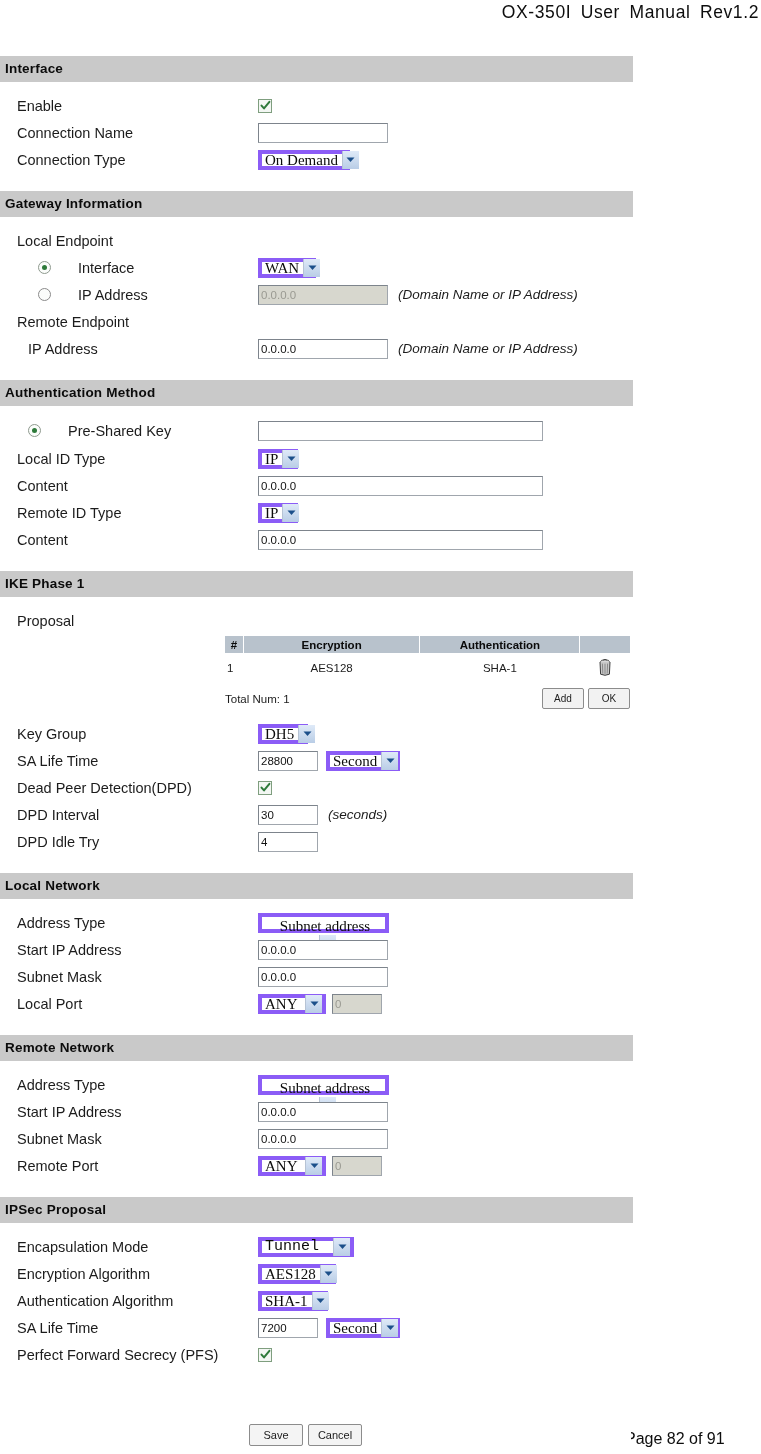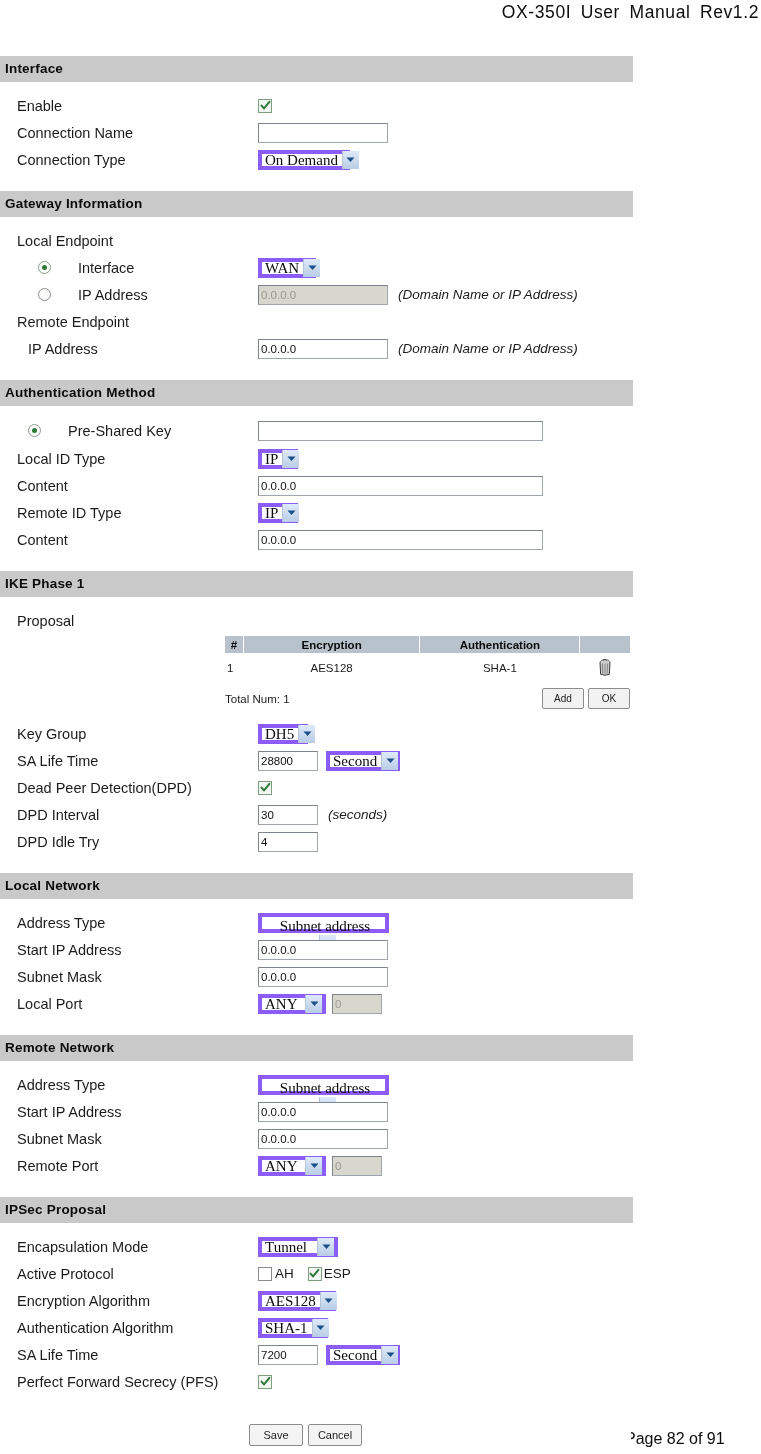--- a/index.html
+++ b/index.html
@@ -145,21 +145,21 @@
 
   .sel-w92  { width: 92px; }
   .sel-w58  { width: 58px; }
   .sel-w40  { width: 40px; }
   .sel-w50  { width: 50px; }
   .sel-w70  { width: 70px; }
   .sel-w74  { width: 74px; }
   .sel-w110 { width: 131px; flex-direction: column; }
   .sel-w78  { width: 78px; }
   .sel-w68  { width: 68px; }
-  .sel-w80  { width: 80px; }
+  .sel-w80  { width: 96px; font-family: Liberation Mono, monospace; }
 
   
   .cb {
     width: 14px;
     height: 14px;
     box-sizing: border-box;
     border: 1px solid #7f9e7f;
     background: #f3f7f3;
     display: inline-flex;
     align-items: center;
@@ -646,33 +646,20 @@
           <span>Tunnel</span>
           <span class="arrow">
             <svg width="9" height="6" viewBox="0 0 9 6">
                 <path d="M0.5 0.5 L4.5 5 L8.5 0.5" fill="#1b4f8a"></path>
               </svg>
           </span>
         </span>
       </span>
     </div>
 
-    <div class="row rowwrap">
-      <span class="lbl i1">Active Protocol</span>
-      <span class="ctl">
-        <span class="cb off"></span>
-        <span class="lbl" style="padding-left:3px;font-size:13.5px;">AH</span>
-        <span class="cb" style="margin-left:14px;">
-          <svg width="11" height="11" viewBox="0 0 11 11" aria-hidden="true">
-              <path d="M1.5 5.6 L4 8.4 L9.4 1.8" stroke="#2e7a3a" stroke-width="2" fill="none" stroke-linecap="round" stroke-linejoin="round"></path>
-            </svg>
-        </span>
-        <span class="lbl" style="padding-left:2px;font-size:13.5px;">ESP</span>
-      </span>
-    </div>
 
     <div class="row rowwrap">
       <span class="lbl i1">Encryption Algorithm</span>
       <span class="ctl">
         <span class="sel sel-w78">
           <span>AES128</span>
           <span class="arrow">
             <svg width="9" height="6" viewBox="0 0 9 6">
                 <path d="M0.5 0.5 L4.5 5 L8.5 0.5" fill="#1b4f8a"></path>
               </svg>

